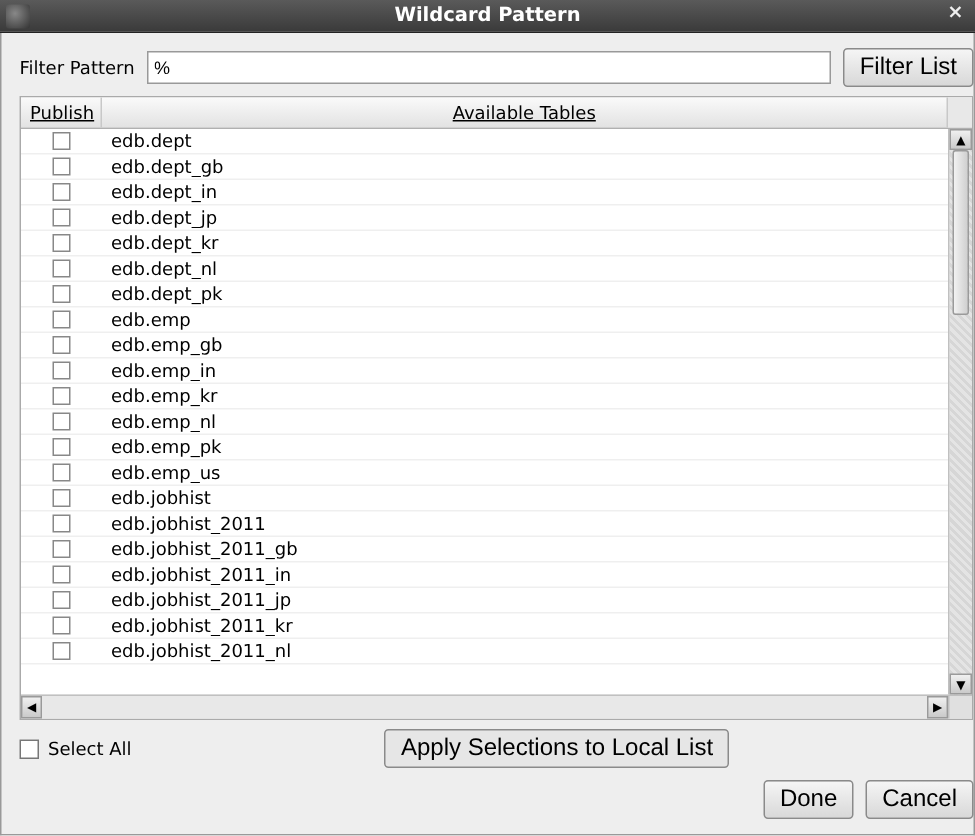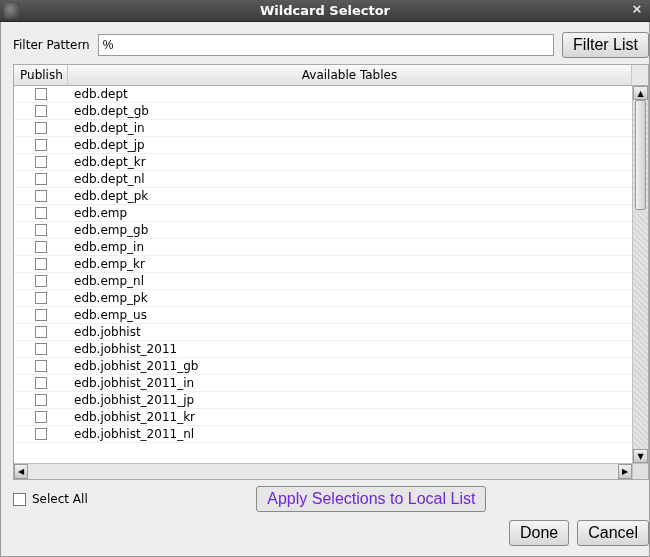--- a/index.html
+++ b/index.html
@@ -71,21 +71,21 @@
     .btn {
       border: 1px solid #8a8a8a;
       background: linear-gradient(to bottom, #f5f5f5, #d8d8d8);
       border-radius: 3px;
       padding: 3px 10px;
       font-size: 16px;
       cursor: pointer;
       min-height: 22px;
     }
     .btn:disabled {
-      color: #6d28d9;
+      color: #000000;
       cursor: default;
       background: #e6e6e6;
     }
     .table-wrap {
       border: 1px solid #aaa;
       background: #fff;
       flex: 1;
       display: flex;
       flex-direction: column;
       position: relative;
@@ -93,20 +93,21 @@
     }
     .table-header {
       display: flex;
       background: linear-gradient(to bottom, #fafafa, #e2e2e2);
       border-bottom: 1px solid #b0b0b0;
       font-size: 12px;
     }
     .th {
       padding: 3px 6px;
       border-right: 1px solid #c8c8c8;
+      text-decoration: underline;
     }
     .th.publish { width: 54px; text-align: center; }
     .th.available { flex: 1; text-align: center; }
     .th.scrollgap { width: 16px; border-right: none; background: #e8e8e8;}
     .table-body-outer {
       flex: 1;
       display: flex;
       min-height: 0;
     }
     #table-body {
@@ -201,21 +202,21 @@
       gap: 8px;
       margin-top: 8px;
       align-items: center;
     }
   </style>
 </head>
 <body>
 
 <div class="titlebar">
   <div class="appicon"></div>
-  <span>Wildcard Selector</span>
+  <span>Wildcard Pattern</span>
   <div class="closebtn">×</div>
 </div>
 
 <div class="window-body">
 
   <div class="filter-row">
     <span class="filter-label">Filter Pattern</span>
     <input class="filter-input" type="text" value="%" style="">
     <button class="btn">Filter List</button>
   </div>

